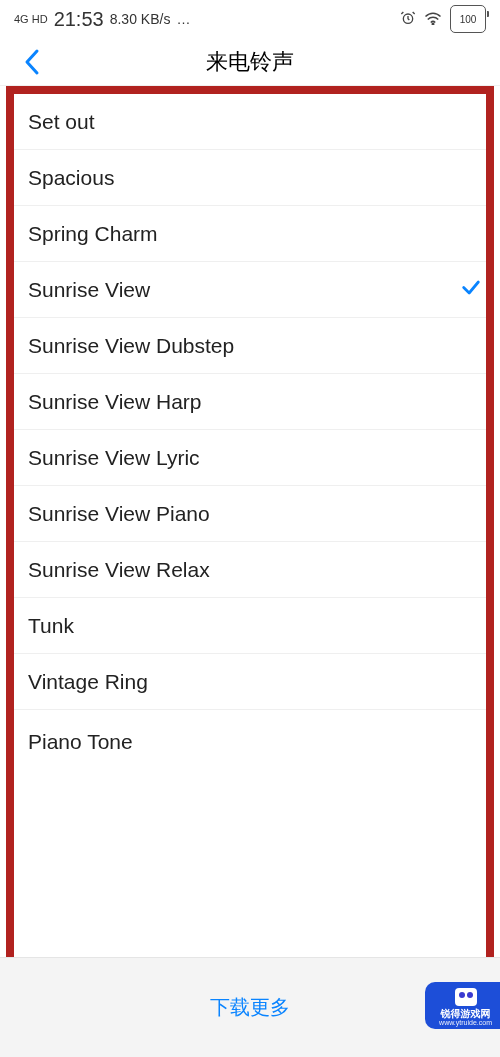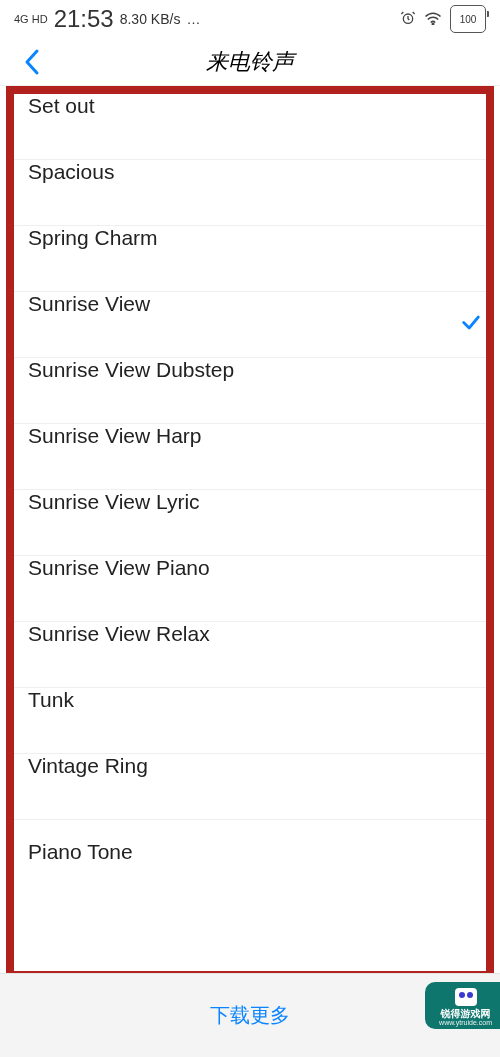--- a/index.html
+++ b/index.html
@@ -16,21 +16,21 @@
       display: flex;
       align-items: center;
       justify-content: space-between;
       padding: 0 14px;
       font-size: 14px;
       color: #333;
     }
     .status-left { display: flex; align-items: center; gap: 6px; }
     .status-right { display: flex; align-items: center; gap: 8px; }
     .signal { font-size: 11px; line-height: 1; }
-    .time { font-size: 24px; font-weight: 500; }
+    .time { font-size: 20px; font-weight: 500; }
     .kbs { font-size: 14px; line-height: 1; }
     .dots { font-size: 14px; letter-spacing: 1px; }
     .battery {
       border: 1.5px solid #555;
       border-radius: 5px;
       width: 36px;
       height: 28px;
       display: inline-flex;
       align-items: center;
       justify-content: center;
@@ -46,21 +46,20 @@
       height: 6px;
       background: #555;
       border-radius: 0 1px 1px 0;
     }
     .header {
       height: 48px;
       display: flex;
       align-items: center;
       position: relative;
       border-bottom: 1px solid #f0f0f0;
-      font-style: italic;
     }
     .back-btn {
       position: absolute;
       left: 10px;
       width: 44px;
       height: 44px;
       display: flex;
       align-items: center;
       justify-content: center;
       cursor: pointer;
@@ -77,43 +76,43 @@
       top: 86px;
       left: 6px;
       right: 6px;
       bottom: 78px;
       border: 8px solid #b1221f;
       background: #fff;
       overflow: hidden;
     }
     .list { height: 100%; overflow: hidden; }
     .row {
-      height: 66px;
-      display: flex;
-      align-items: flex-start;
+      height: 56px;
+      display: flex;
+      align-items: center;
       padding: 0 14px;
       border-bottom: 1px solid #efefef;
       font-size: 21px;
       color: #222;
       cursor: pointer;
       position: relative;
     }
     .row:last-child { height: 48px; border-bottom: none; align-items: flex-end; padding-bottom: 4px; }
     .check {
       position: absolute;
       right: 4px;
       top: 50%;
       transform: translateY(-50%);
     }
     .footer {
       position: absolute;
       bottom: 0;
       left: 0;
       right: 0;
-      height: 84px;
+      height: 100px;
       background: #f4f4f4;
       display: flex;
       align-items: center;
       justify-content: center;
       border-top: 1px solid #e5e5e5;
     }
     .download-more {
       color: #0a84ff;
       font-size: 20px;
       cursor: pointer;
@@ -121,21 +120,21 @@
     .arrow-annot {
       position: absolute;
       bottom: 32px;
       left: 28px;
       pointer-events: none;
     }
     .badge {
       position: absolute;
       right: 0;
       bottom: 28px;
-      background: #0f766e;
+      background: #1d4ed8;
       color: #fff;
       font-size: 10px;
       padding: 6px 8px 2px 14px;
       border-radius: 10px 0 0 10px;
       line-height: 1.1;
       text-align: center;
     }
     .badge-logo {
       width: 22px; height: 18px; margin: 0 auto 2px;
       background: #fff; border-radius: 4px; position: relative;

